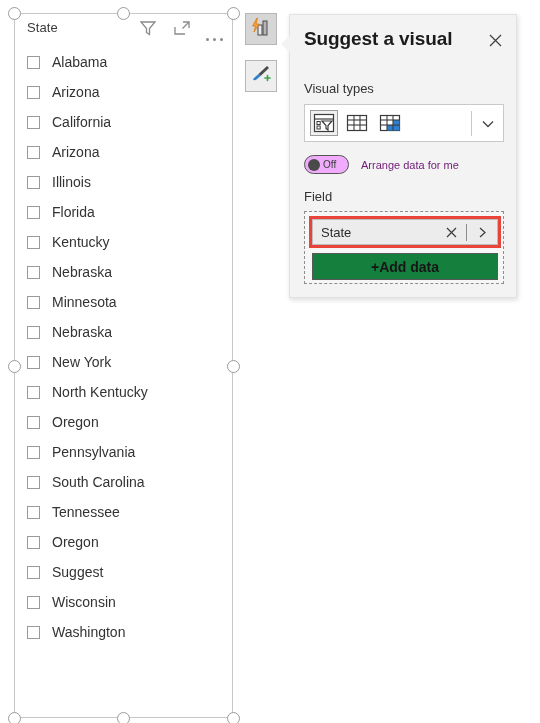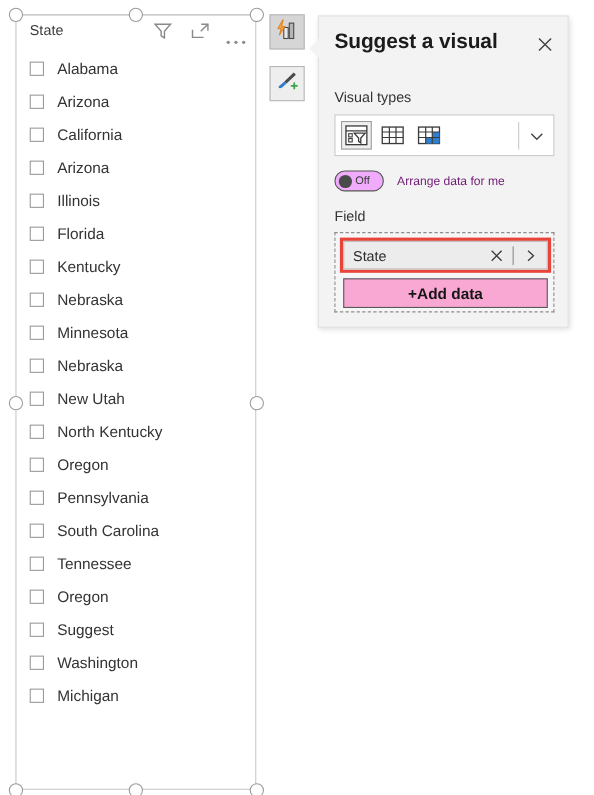--- a/index.html
+++ b/index.html
@@ -328,21 +328,21 @@
     margin-right: 5px;
     display: flex; align-items: center; justify-content: center;
     color: #3b3b3b;
   }
   #add-data-button {
     position: absolute;
     left: 7px;
     top: 41px;
     width: 186px;
     height: 27px;
-    background: #f9a8d4;
+    background: #15803d;
     border: 1px solid #595959;
     box-sizing: border-box;
     display: flex;
     align-items: center;
     justify-content: center;
     font-size: 14px;
     color: #161616;
     font-weight: 700;
   }
 </style>
@@ -393,21 +393,21 @@
       <div class="slicer-row">
         <div class="slicer-checkbox"></div>
         <div class="slicer-label">Minnesota</div>
       </div>
       <div class="slicer-row">
         <div class="slicer-checkbox"></div>
         <div class="slicer-label">Nebraska</div>
       </div>
       <div class="slicer-row">
         <div class="slicer-checkbox"></div>
-        <div class="slicer-label">New Utah</div>
+        <div class="slicer-label">New York</div>
       </div>
       <div class="slicer-row">
         <div class="slicer-checkbox"></div>
         <div class="slicer-label">North Kentucky</div>
       </div>
       <div class="slicer-row">
         <div class="slicer-checkbox"></div>
         <div class="slicer-label">Oregon</div>
       </div>
       <div class="slicer-row">
@@ -425,25 +425,25 @@
       <div class="slicer-row">
         <div class="slicer-checkbox"></div>
         <div class="slicer-label">Oregon</div>
       </div>
       <div class="slicer-row">
         <div class="slicer-checkbox"></div>
         <div class="slicer-label">Suggest</div>
       </div>
       <div class="slicer-row">
         <div class="slicer-checkbox"></div>
+        <div class="slicer-label">Wisconsin</div>
+      </div>
+      <div class="slicer-row">
+        <div class="slicer-checkbox"></div>
         <div class="slicer-label">Washington</div>
-      </div>
-      <div class="slicer-row">
-        <div class="slicer-checkbox"></div>
-        <div class="slicer-label">Michigan</div>
       </div>
     </div>
 </div>
 
 <div class="hdr-icon" id="filter-icon">
   <svg width="20" height="20" viewBox="0 0 20 20" fill="none" stroke="#8a8a8a" stroke-width="1.3">
     <path d="M3 4 H17 L11.5 10.5 V16.5 L8.5 14.5 V10.5 Z"></path>
   </svg>
 </div>
 

